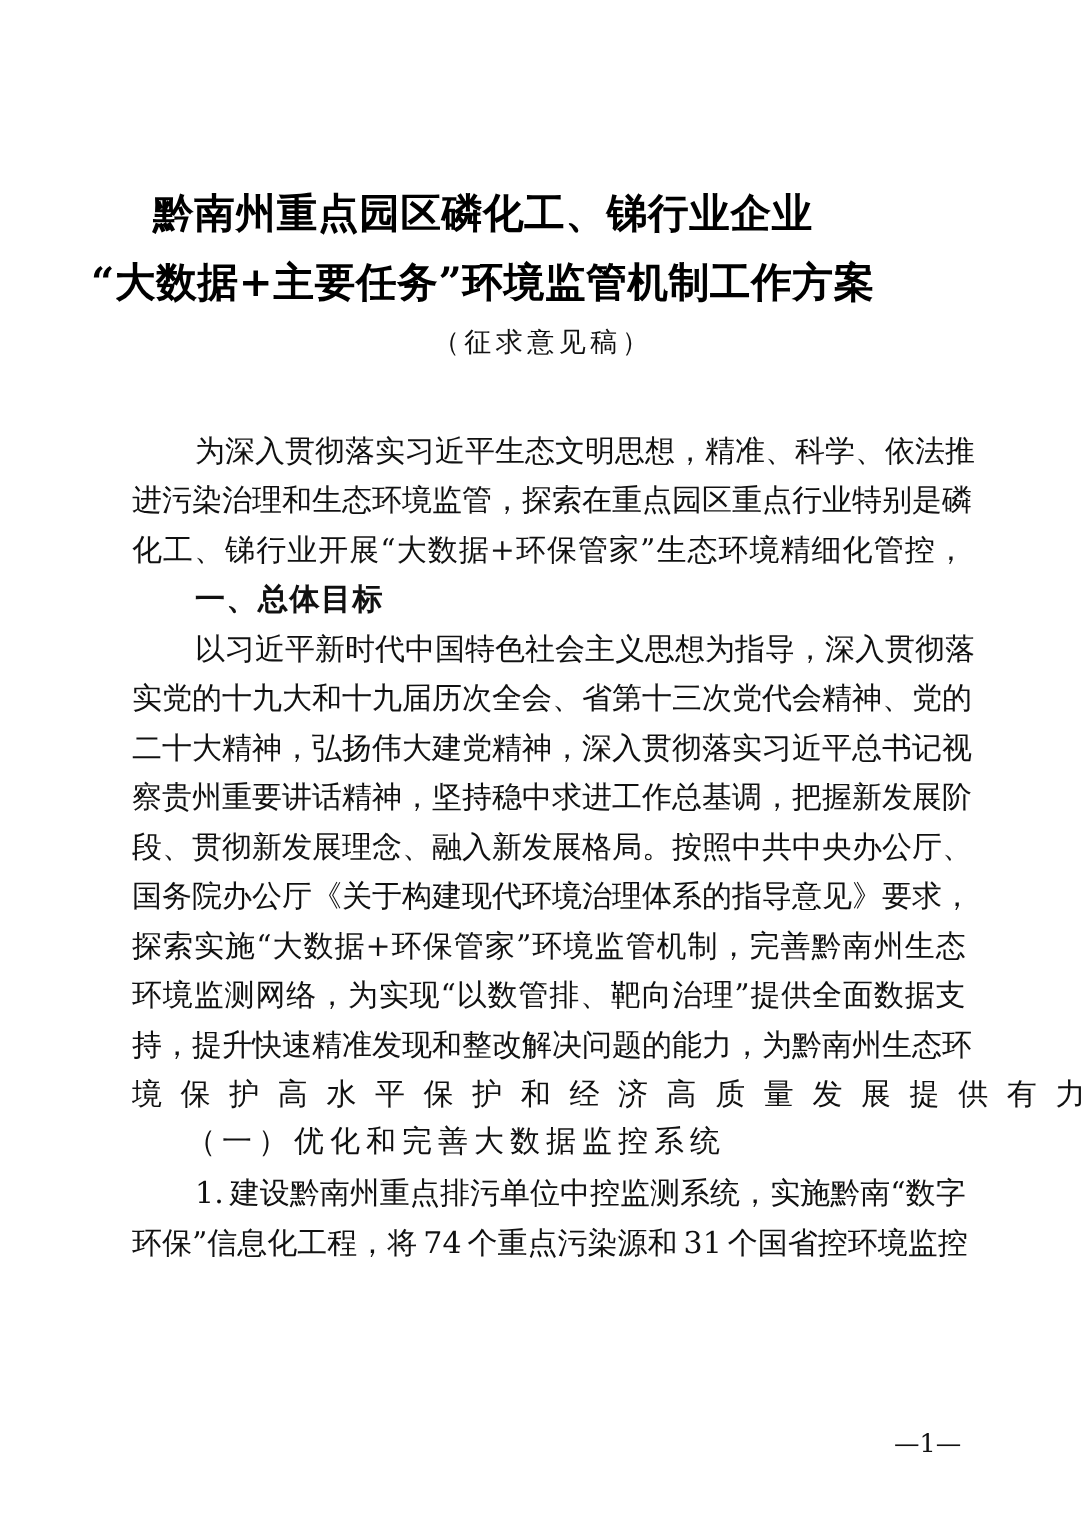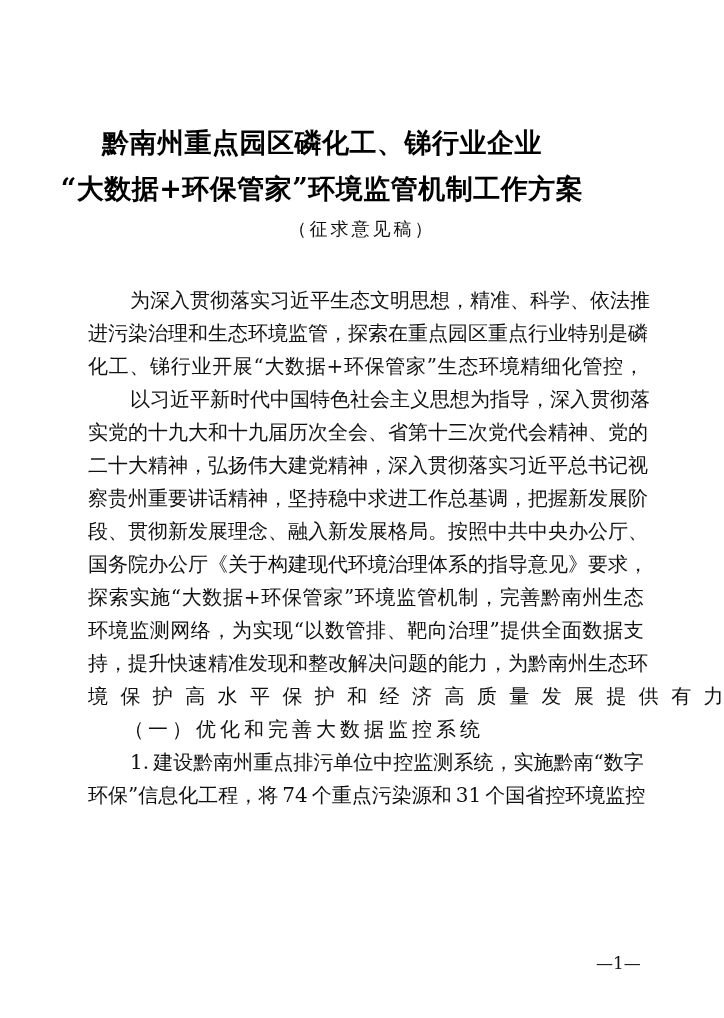--- a/index.html
+++ b/index.html
@@ -72,39 +72,40 @@
       font-family: "DejaVu Sans", "Liberation Sans", sans-serif;
       font-weight: bold;
       text-align-last: left;
       padding-left: 42px;
       letter-spacing: 1px;
     }
     .line.subheading {
       text-align-last: left;
       padding-left: 36px;
       letter-spacing: 4px;
+      font-family: Liberation Mono, monospace;
     }
     .page-number {
       position: absolute;
       left: 596px;
       top: 952px;
       font-family: "DejaVu Serif", "Liberation Serif", serif;
       font-size: 17px;
       line-height: 22px;
       color: #111111;
       white-space: nowrap;
     }
   </style>
 </head>
 <body>
 
 <div class="page">
 
   <div class="title l1">黔南州重点园区磷化工、锑行业企业</div>
-  <div class="title l2">“大数据+环保管家”环境监管机制工作方案</div>
+  <div class="title l2">“大数据+主要任务”环境监管机制工作方案</div>
   <div class="subtitle">（征求意见稿）</div>
 
   <div class="body-block">
 
     <div class="line indent">
         <span style="display: flex; justify-content: space-between; width: 100%;">
           <span>为</span>
           <span>深</span>
           <span>入</span>
           <span>贯</span>
@@ -190,20 +191,21 @@
           <span>境</span>
           <span>精</span>
           <span>细</span>
           <span>化</span>
           <span>管</span>
           <span>控</span>
           <span>，</span>
         </span>
       </div>
 
+    <div class="line heading">一、总体目标</div>
     <div class="line indent">
         <span style="display: flex; justify-content: space-between; width: 100%;">
           <span>以</span>
           <span>习</span>
           <span>近</span>
           <span>平</span>
           <span>新</span>
           <span>时</span>
           <span>代</span>
           <span>中</span>

